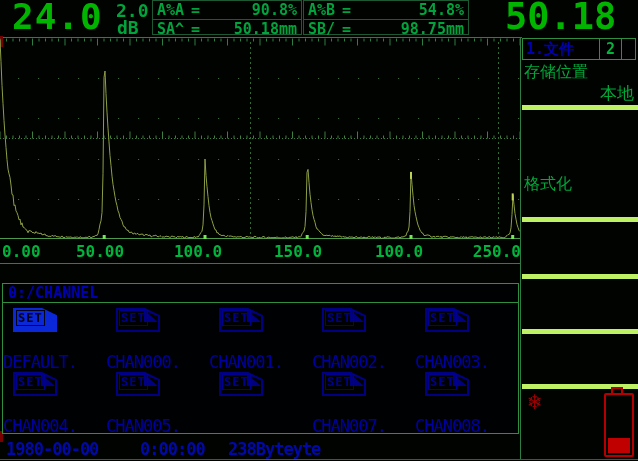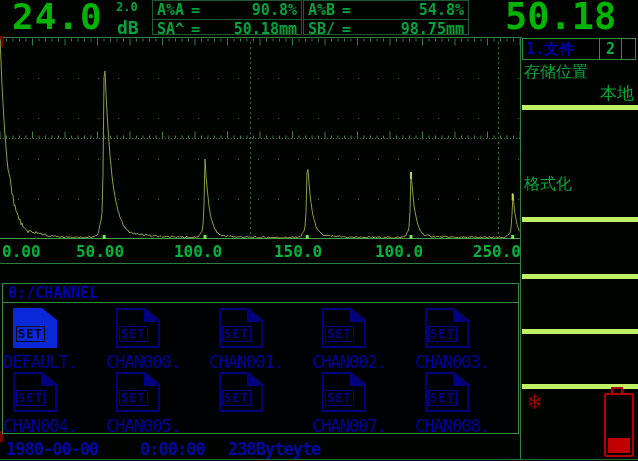--- a/index.html
+++ b/index.html
@@ -1,21 +1,21 @@
 <!DOCTYPE html>
 <html><head>
 <meta charset="utf-8">
 <style>
   html,body{margin:0;padding:0;background:#000;}
   #screen{position:relative;width:638px;height:461px;background:#010301;overflow:hidden;
           font-family:"DejaVu Sans Mono",monospace;-webkit-font-smoothing:none;}
   .abs{position:absolute;}
   
   .gain-value{left:12px;top:-4px;font-weight:bold;font-size:36px;color:#00b400;letter-spacing:1px;}
-  .gain-step{left:116px;top:0px;font-weight:bold;font-size:12px;color:#00a33c;text-align:center;}
+  .gain-step{left:116px;top:0px;font-weight:bold;font-size:18px;color:#00a33c;text-align:center;}
   .gain-unit{left:117px;top:17px;font-weight:bold;font-size:18px;color:#00a33c;}
   .mbox{top:0;height:35px;border:1px solid #1d5a33;box-sizing:border-box;display:flex;flex-direction:column;}
   .mbox-a{left:152px;width:150px;}
   .mbox-b{left:303px;width:166px;}
   .mrow{flex:1;display:flex;align-items:center;padding:0 4px;font-weight:bold;font-size:15px;color:#00a33c;white-space:nowrap;}
   .mrow + .mrow{border-top:1px solid #1d5a33;}
   .meq{margin-left:7px;}
   .mval{margin-left:auto;}
   .big-reading{left:505px;top:-5px;font-weight:bold;font-size:37px;color:#00b400;}
   .big-unit{left:619px;top:2px;font-weight:bold;font-size:13px;color:#00b400;margin-left:40px;}
@@ -26,21 +26,21 @@
   .scope{left:0;top:38px;width:520px;height:203px;}
   
   .axis{left:0;top:242px;width:521px;height:19px;}
   .axis span{position:absolute;top:0;font-weight:bold;font-size:16px;color:#00b43c;white-space:nowrap;}
   .axis-line{left:0;top:263px;width:521px;height:1px;background:#2e7d42;}
   
   .file-panel{left:2px;top:283px;width:517px;height:151px;border:1px solid #2f8f3f;box-sizing:border-box;background:#000103;}
   .fp-title{height:18px;line-height:18px;padding-left:5px;color:#0000b0;font-weight:bold;font-size:15px;border-bottom:1px solid #2f8f3f;}
   .fgrid{position:relative;display:flex;flex-wrap:wrap;padding-top:2px;}
   .fcell{width:103px;height:64px;position:relative;}
-  .doc{position:absolute;left:10px;top:3px;width:44px;height:40px;}
+  .doc{position:absolute;left:10px;top:3px;width:44px;height:24px;}
   .doc i{display:block;}
   .doc .shape{position:absolute;inset:0;background:#000080;clip-path:polygon(0 0,66% 0,100% 30%,100% 100%,0 100%);}
   .doc .inner{position:absolute;inset:2px;background:#000103;clip-path:polygon(0 0,63% 0,100% 32%,100% 100%,0 100%);}
   .doc .fold{position:absolute;right:2px;top:2px;width:14px;height:12px;background:#000080;clip-path:polygon(0 0,100% 100%,0 100%);}
   .setlbl{position:absolute;left:3px;bottom:6px;font-weight:bold;font-size:12px;line-height:1;color:#000090;border:1px solid #000090;padding:1px 1px;letter-spacing:1px;}
   .doc.sel .shape{background:#0a27d8;}
   .doc.sel .inner{background:#0a27d8;}
   .doc.sel .fold{background:#0a27d8;}
   .doc.sel .setlbl{color:#000414;border-color:#000414;}
   .fname{position:absolute;left:0;top:47px;font-weight:normal;font-size:17px;color:#0000a0;white-space:nowrap;letter-spacing:-1px;}

